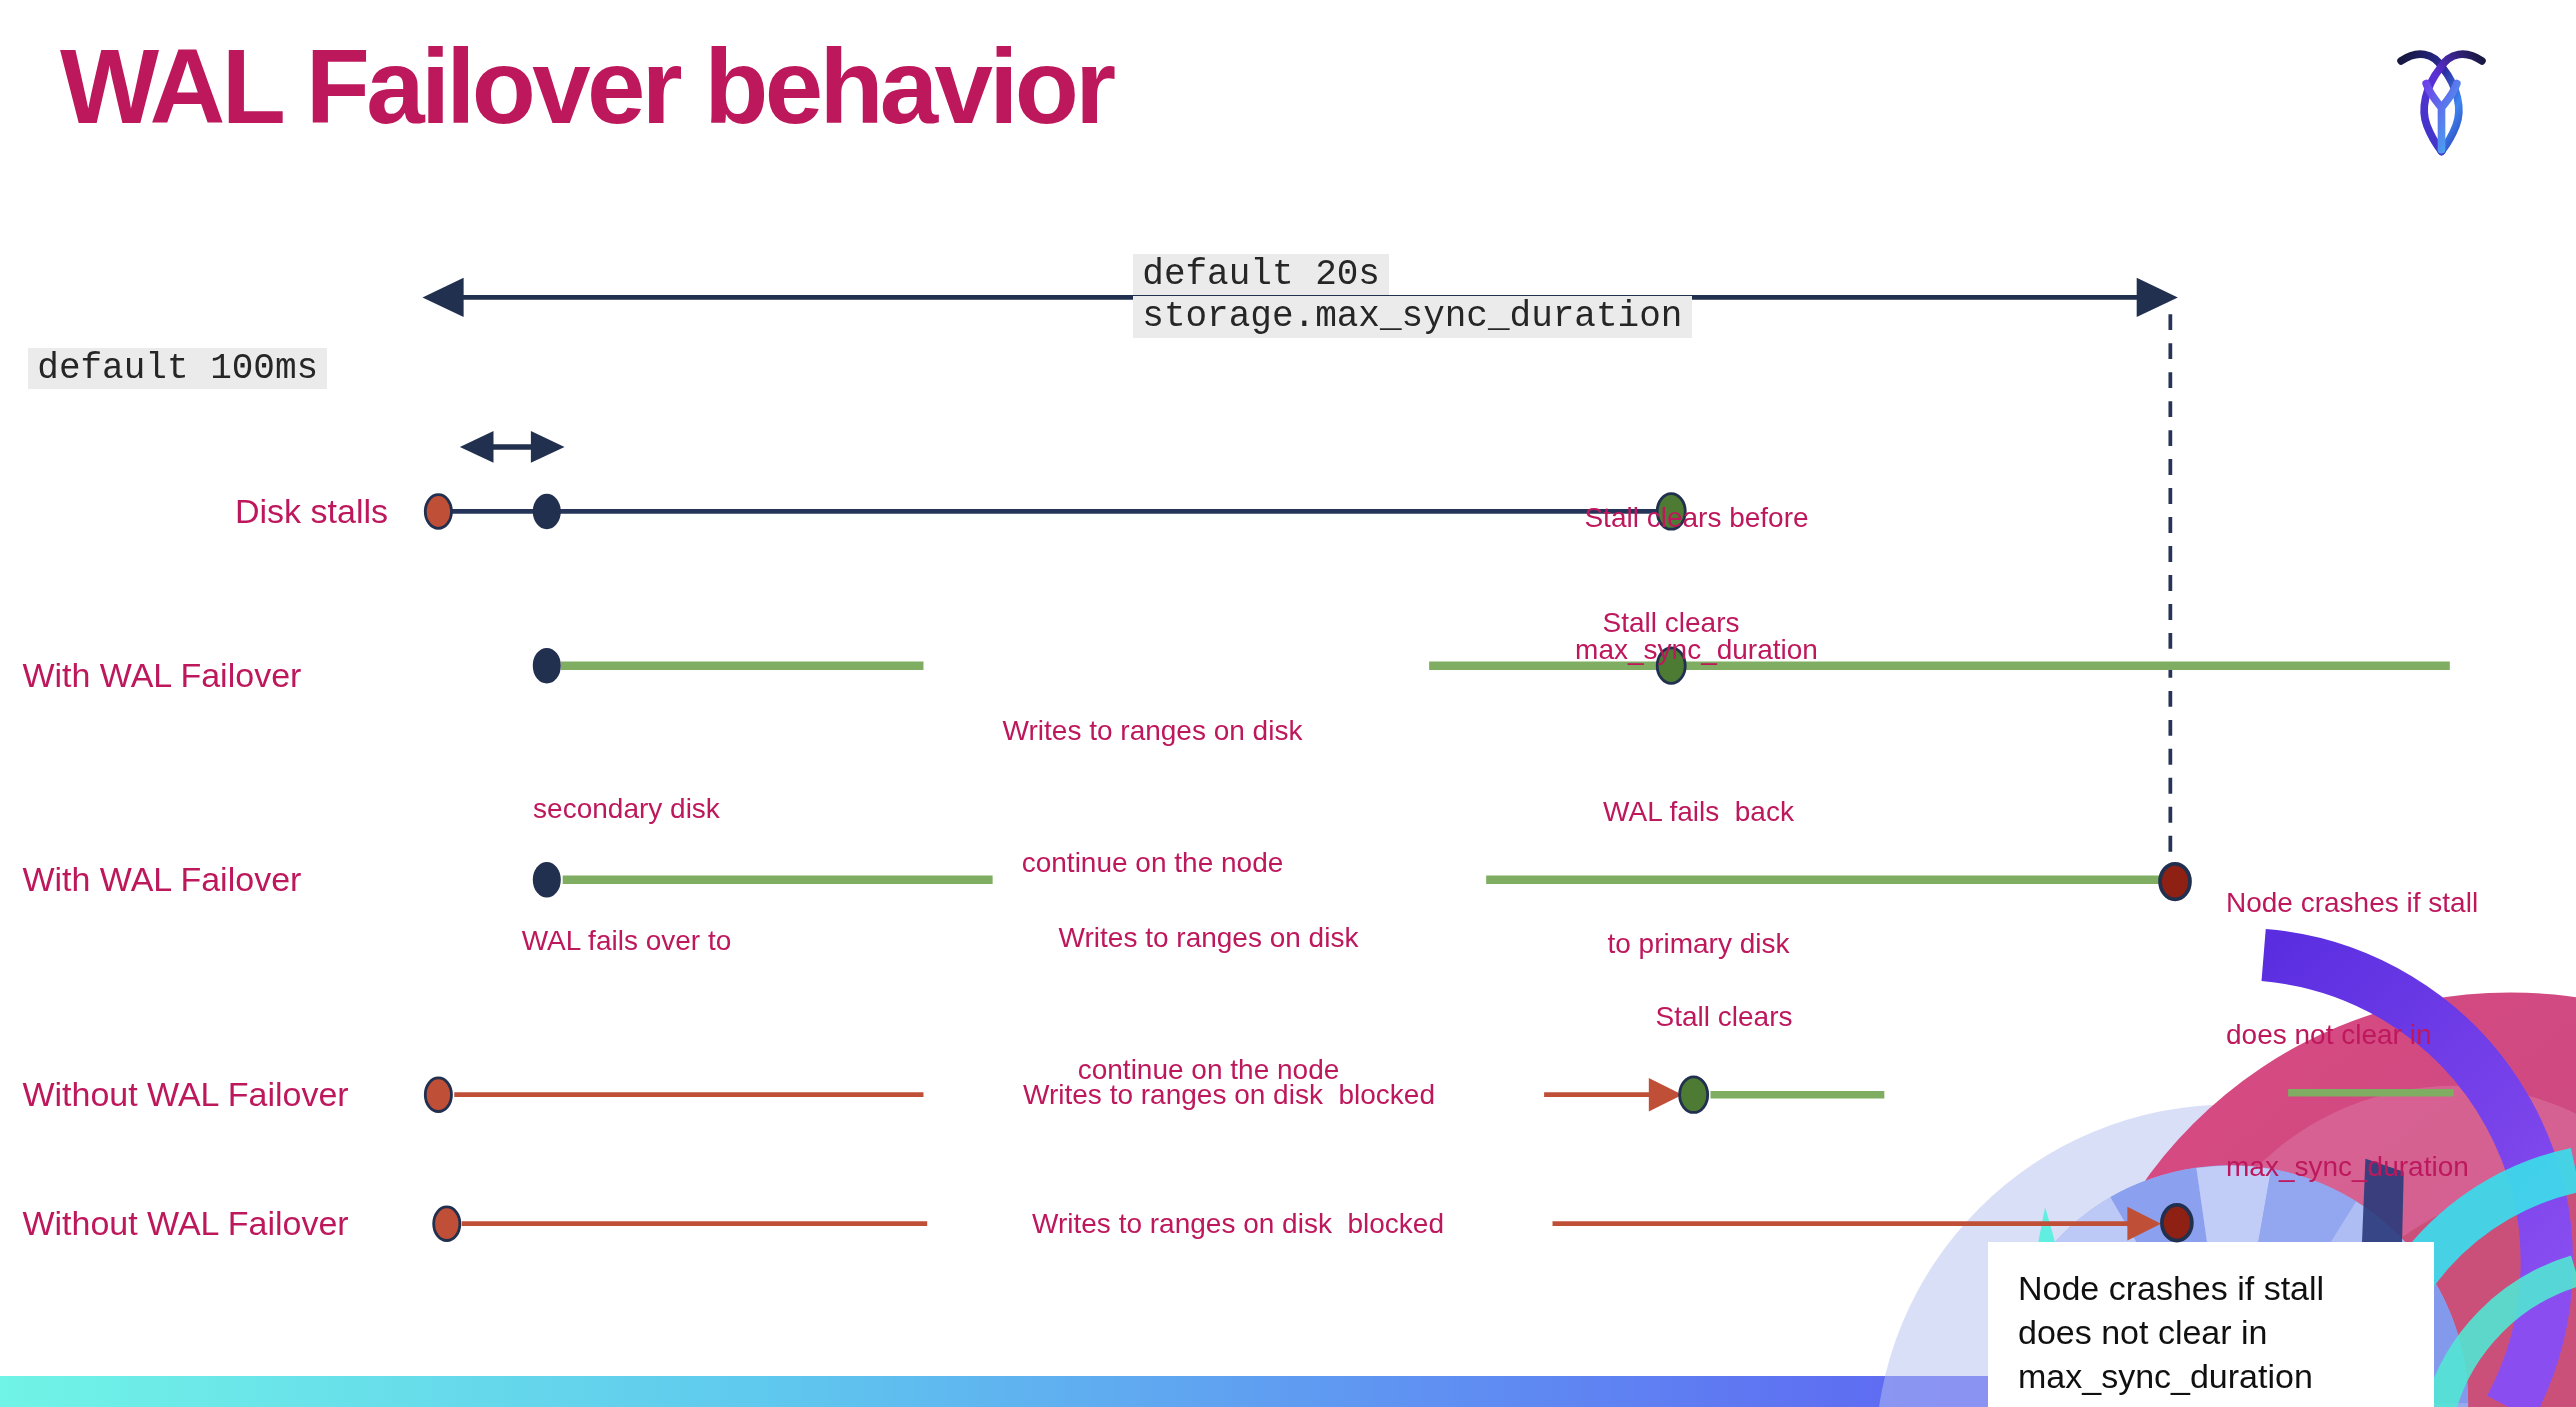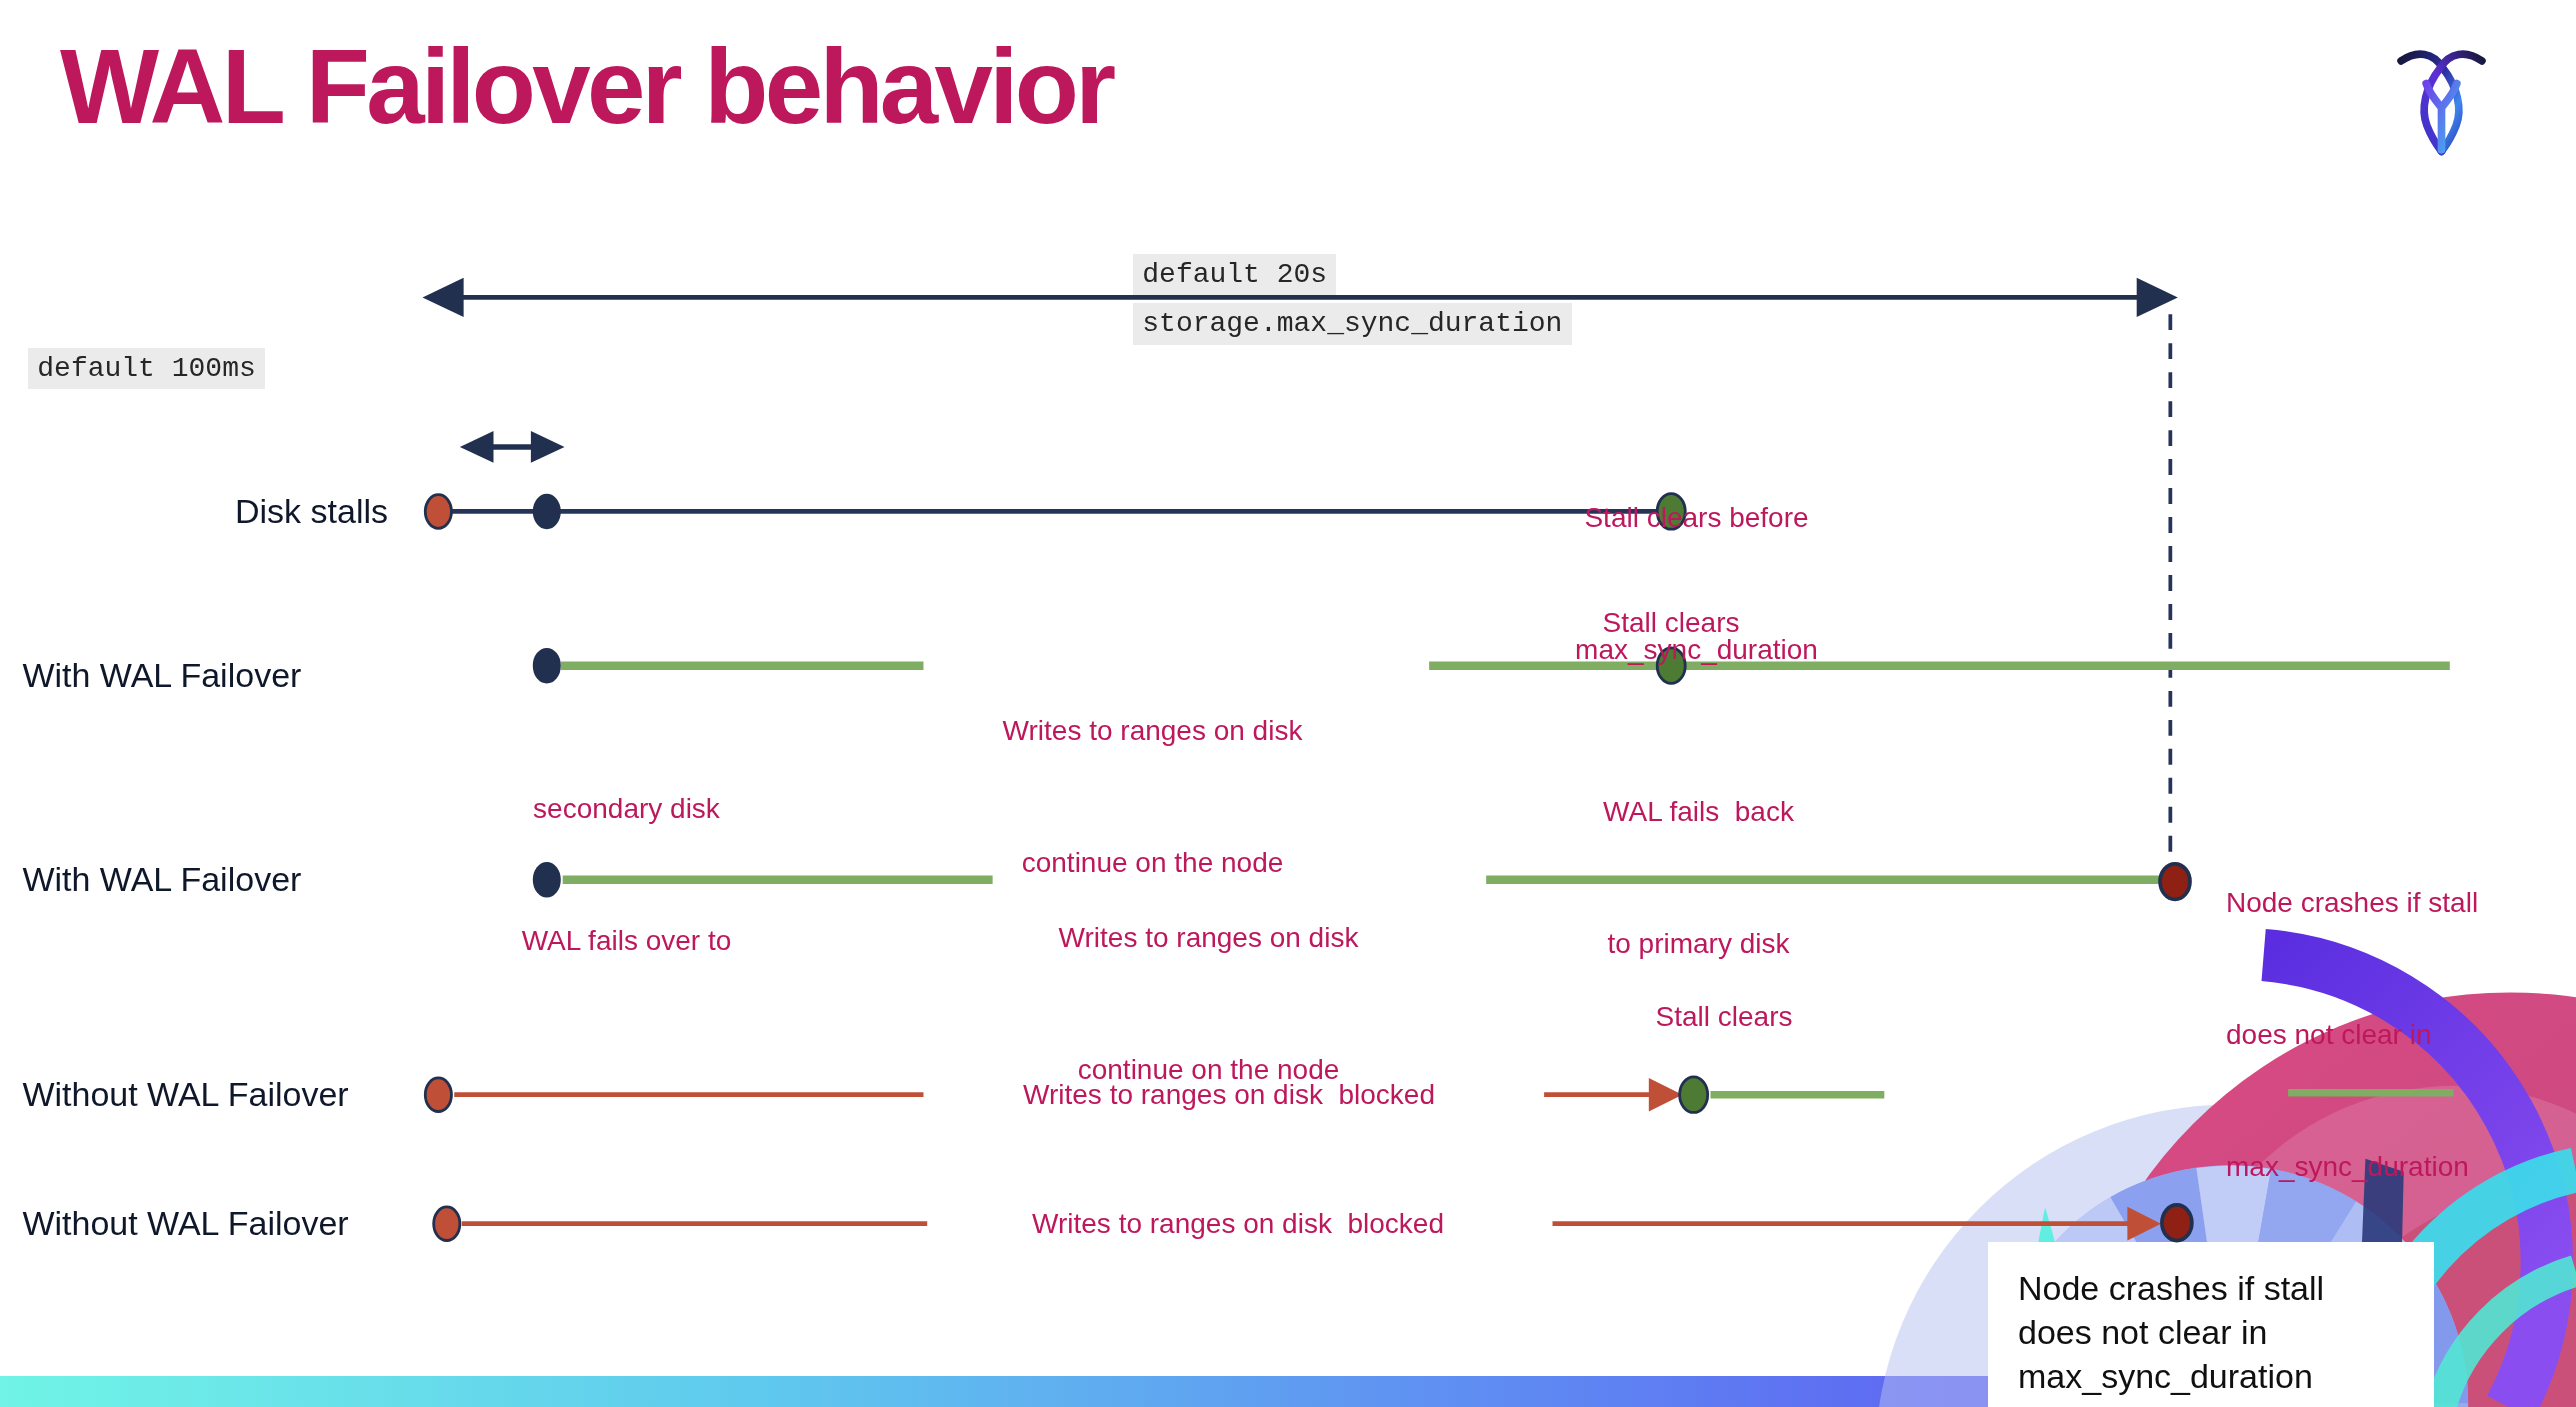--- a/index.html
+++ b/index.html
@@ -14,32 +14,32 @@
   .title {
     position: absolute; left: 60px; top: 26px;
     font-size: 105px; font-weight: bold; letter-spacing: -3.7px;
     color: #be185d; line-height: 122px; z-index: 5; margin: 0;
   }
   .logo { position: absolute; left: 2393px; top: 37px; width: 97px; height: 127px; z-index: 5; }
 
   .code-block { position: absolute; z-index: 5; display: flex; flex-direction: column; align-items: flex-start; }
   .code-line {
     font-family: "Liberation Mono", monospace;
-    font-size: 28px; line-height: 32px; color: #262626;
-    background: #ebebeb; padding: 4.7px 9.3px; margin-bottom: 8px;
+    font-size: 36px; line-height: 32px; color: #262626;
+    background: #ebebeb; padding: 4.7px 9.3px; margin-bottom: 1px;
     white-space: pre;
   }
   .code-max-sync { left: 1133px; top: 254px; }
   .code-unhealthy { left: 28px; top: 348px; }
 
   .svg-layer { position: absolute; left: 0; top: 0; z-index: 4; }
 
   .lbl {
     position: absolute; font-size: 34px; line-height: 43px;
-    color: #0f172a; z-index: 5; white-space: nowrap;
+    color: #be185d; z-index: 5; white-space: nowrap;
   }
   .note {
     position: absolute; font-size: 28px; line-height: 44px;
     color: #be185d; z-index: 5; text-align: center; white-space: pre-wrap;
   }
   .note span { display: block; }
   .note.left-align { text-align: left; }
 
   .lbl-disk-stalls { left: 150px; top: 490px; width: 238px; text-align: right; }
   .lbl-with-1 { left: 22.4px; top: 654px; }

